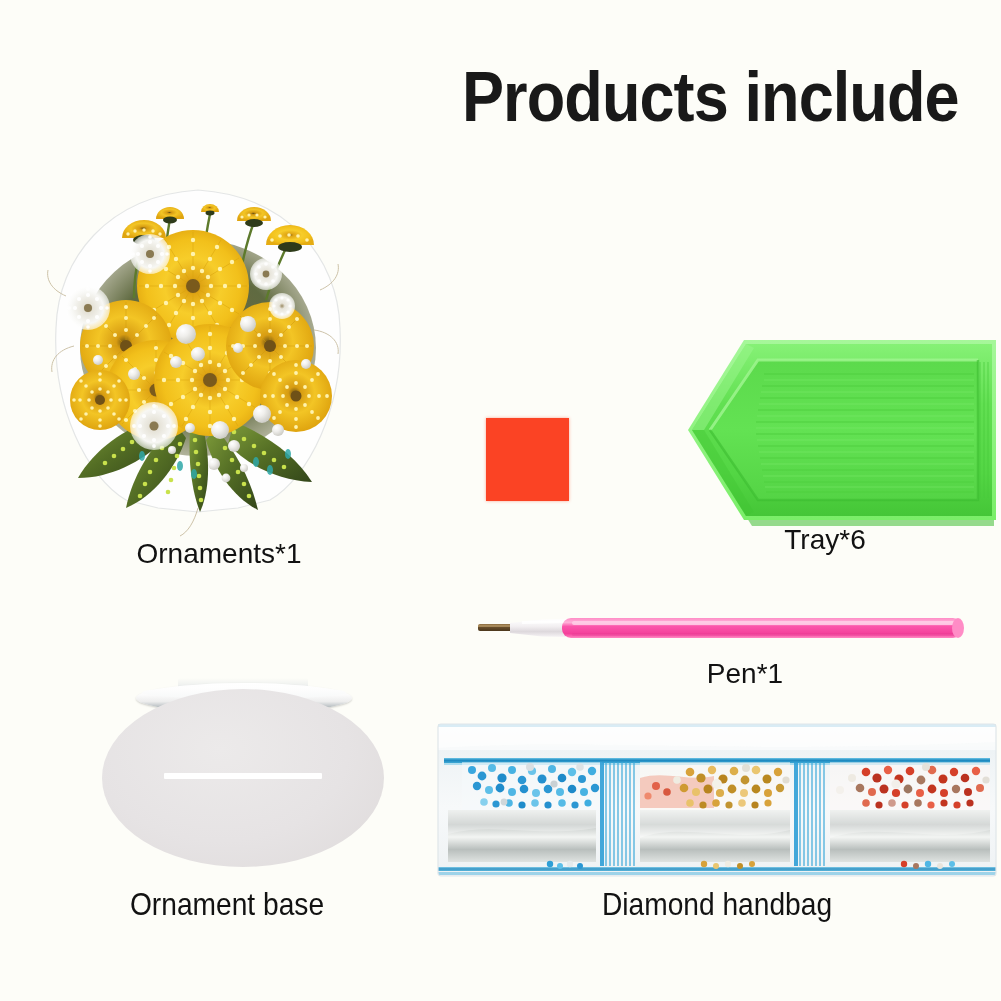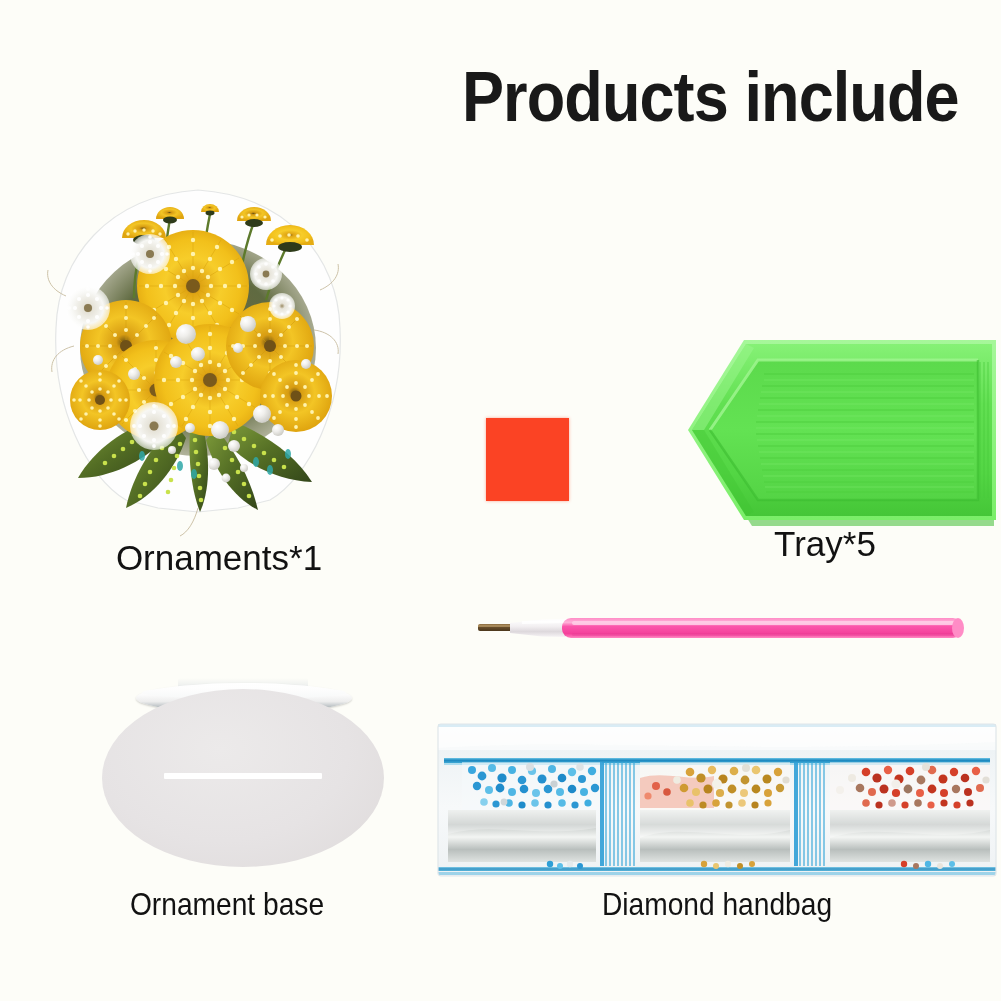--- a/index.html
+++ b/index.html
@@ -25,21 +25,21 @@
   }
 
   
   .cap{
     position:absolute;
     color:#121212;
     white-space:nowrap;
     text-align:center;
     font-family:"Liberation Sans",sans-serif;
   }
-  .cap.reg{font-size:35px;}
+  .cap.reg{font-size:28px;}
   .cap.cond{font-size:32px;transform:scaleX(.88);}
 
   
   .orn-wrap{position:absolute;left:24px;top:178px;width:320px;height:360px;}
   .orn-svg{position:absolute;inset:0;}
 
   
   .acryl{
     position:absolute;left:98px;top:505px;width:216px;height:30px;
     border-radius:50%;
@@ -740,21 +740,21 @@
       <g stroke="#48cb3b" stroke-width="1.4" opacity=".5">
         <path d="M336 42 L336 178"></path>
         <path d="M340 42 L340 178"></path>
         <path d="M344 42 L344 178"></path>
       </g>
 
       <path d="M48 110 L102 24 L110 28 L60 110 Z" fill="#9cf58d" opacity=".5"></path>
       <path d="M48 110 L102 196 L110 192 L60 110 Z" fill="#3ec231" opacity=".35"></path>
     </svg>
   </div>
-  <div class="cap reg cap-tray">Tray*5</div>
+  <div class="cap reg cap-tray">Tray*6</div>
 
   <div class="pen">
     <svg viewBox="0 0 488 32" width="488" height="32">
       <defs>
         <linearGradient id="pBar" x1="0%" y1="0%" x2="0%" y2="100%">
           <stop offset="0%" stop-color="#ff8cc6"></stop>
           <stop offset="22%" stop-color="#ffb3d9"></stop>
           <stop offset="42%" stop-color="#fb56ab"></stop>
           <stop offset="78%" stop-color="#f4409b"></stop>
           <stop offset="100%" stop-color="#ff86c2"></stop>
@@ -780,20 +780,21 @@
 
       <rect x="86" y="6" width="400" height="20" rx="9" fill="url(#pBar)"></rect>
 
       <rect x="96" y="9" width="384" height="4" rx="2" fill="#ffd0e8" opacity=".85"></rect>
 
       <rect x="96" y="21" width="384" height="3" rx="1.5" fill="#e53b92" opacity=".35"></rect>
 
       <ellipse cx="482" cy="16" rx="6" ry="10" fill="#ff8cc6"></ellipse>
     </svg>
   </div>
+  <div class="cap reg cap-pen">Pen*1</div>
 
   <div class="bag">
     <svg viewBox="0 0 566 166" width="566" height="166">
       <defs>
         <linearGradient id="bagClear" x1="0%" y1="0%" x2="0%" y2="100%">
           <stop offset="0%" stop-color="#fbfcfc"></stop>
           <stop offset="18%" stop-color="#eef3f5"></stop>
           <stop offset="55%" stop-color="#f7f9fa"></stop>
           <stop offset="100%" stop-color="#eef2f4"></stop>
         </linearGradient>

